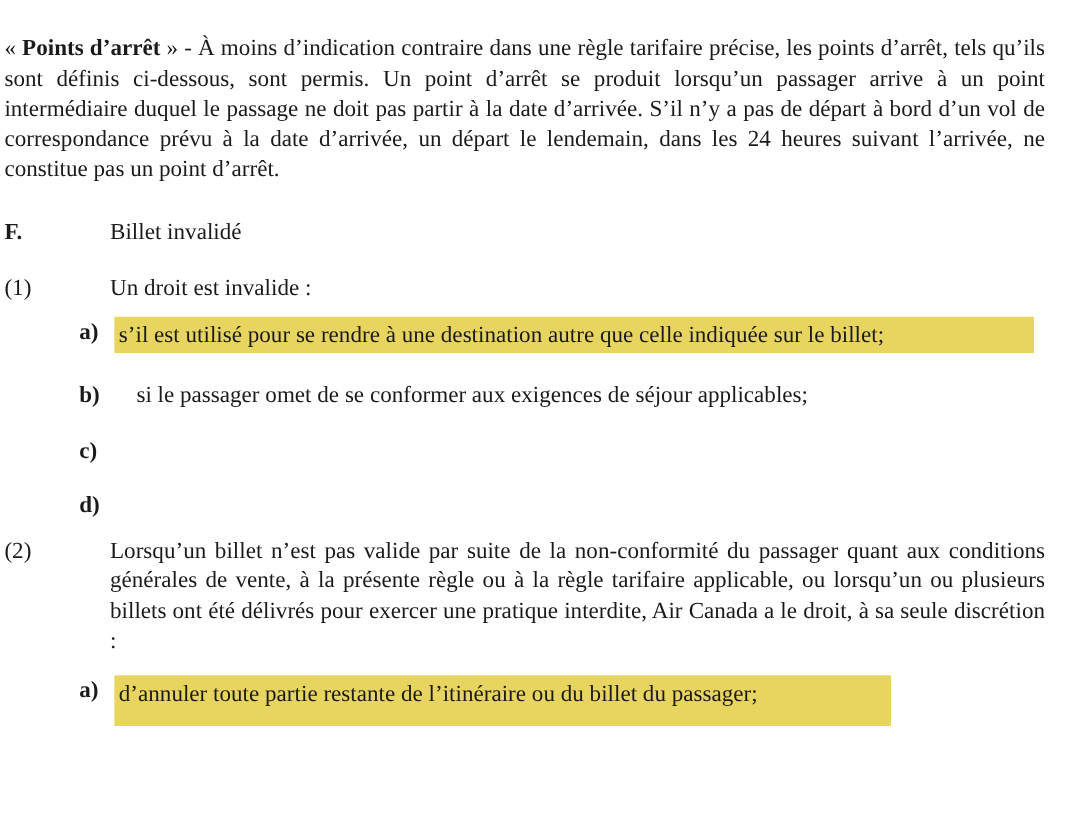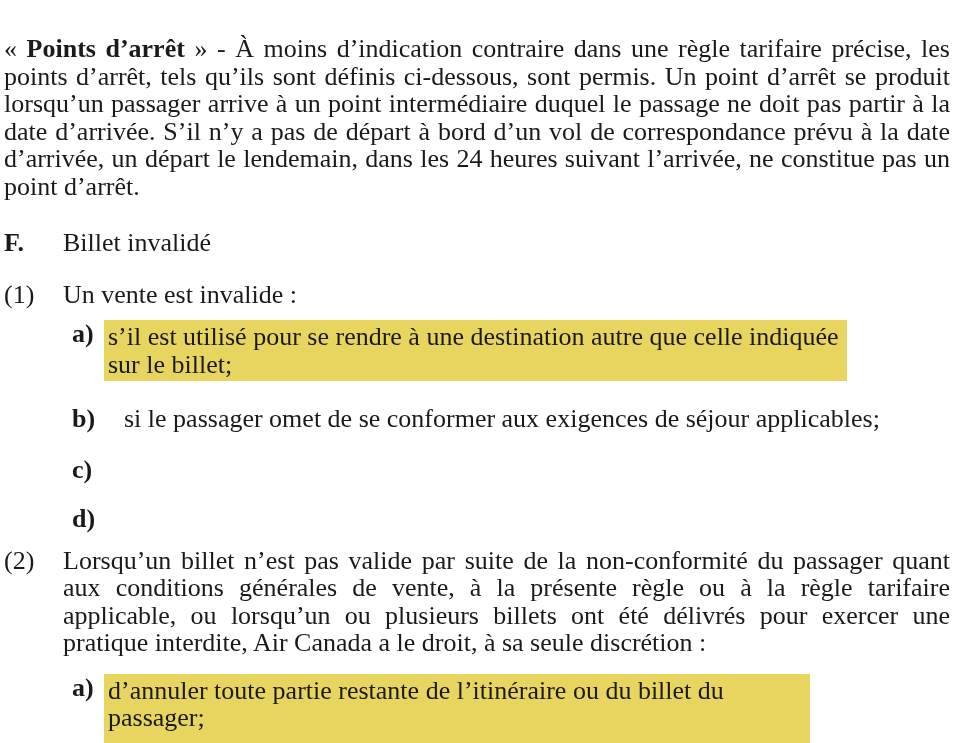--- a/index.html
+++ b/index.html
@@ -9,42 +9,42 @@
   }
   .page {
     position: relative;
     width: 968px;
     height: 743px;
     box-sizing: border-box;
     padding: 9px 18px 0 4px;
     background: #ffffff;
     color: #1a1a1a;
     font-family: "Liberation Serif", "DejaVu Serif", serif;
-    font-size: 26px;
+    font-size: 21px;
     line-height: 27.5px;
     overflow: hidden;
   }
   .intro {
     text-align: justify;
     width: 946px;
   }
   .bold { font-weight: bold; }
   .row { display: flex; align-items: flex-start; }
   .lbl1 { flex: 0 0 59px; }
   .lbl2 { margin-left: 68px; flex: 0 0 36px; font-weight: bold; }
-  .txt1 { width: 887px; }
+  .txt1 { width: 887px; margin-left: 37px; }
   .txt2 { width: 842px; margin-left: 16px; }
   .just { text-align: justify; }
   .hl {
     background: #e8d55f;
     box-sizing: border-box;
     margin-left: -4px;
     padding: 3px 4px 3px 4px;
   }
-  .w-a1 { width: 743px; }
+  .w-a1 { width: 836px; }
   .w-d  { width: 826px; padding-bottom: 11px; }
   .w-a2 { width: 706px; padding-bottom: 16px; }
   .m-f  { margin-top: 29px; }
   .m-1  { margin-top: 24px; }
   .m-a1 { margin-top: 12px; }
   .m-b  { margin-top: 24px; }
   .m-c  { margin-top: 23px; }
   .m-d  { margin-top: 22px; }
   .m-2  { margin-top: 14px; }
   .m-a2 { margin-top: 17px; }
@@ -56,21 +56,21 @@
 
   <p class="intro"><span>« </span><span class="bold">Points d’arrêt</span><span> » - À moins d’indication contraire dans une règle tarifaire précise, les points d’arrêt, tels qu’ils sont définis ci-dessous, sont permis. Un point d’arrêt se produit lorsqu’un passager arrive à un point intermédiaire duquel le passage ne doit pas partir à la date d’arrivée. S’il n’y a pas de départ à bord d’un vol de correspondance prévu à la date d’arrivée, un départ le lendemain, dans les 24 heures suivant l’arrivée, ne constitue pas un point d’arrêt.</span></p>
 
   <div class="row m-f">
     <div class="lbl1 bold">F.</div>
     <div class="txt1">Billet invalidé</div>
   </div>
 
   <div class="row m-1">
     <div class="lbl1">(1)</div>
-    <div class="txt1">Un vente est invalide :</div>
+    <div class="txt1">Un droit est invalide :</div>
   </div>
 
   <div class="row m-a1">
     <div class="lbl2">a)</div>
     <div class="hl w-a1">s’il est utilisé pour se rendre à une destination autre que celle indiquée sur le billet;</div>
   </div>
 
   <div class="row m-b">
     <div class="lbl2">b)</div>
     <div class="txt2">si le passager omet de se conformer aux exigences de séjour applicables;</div>

